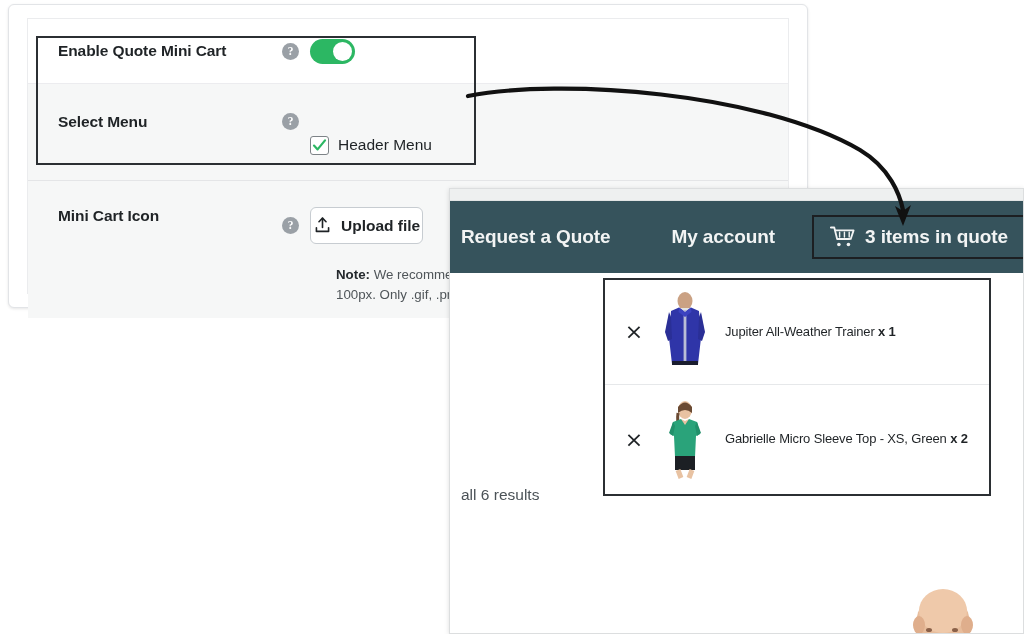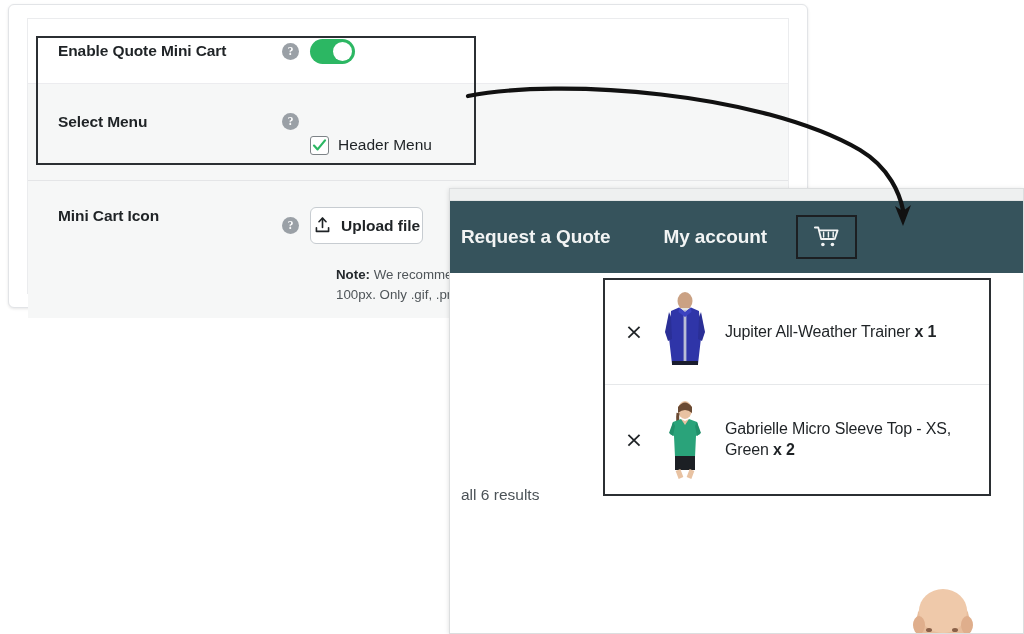--- a/index.html
+++ b/index.html
@@ -165,21 +165,21 @@
     height: 12px;
     background: #eef0f0;
     border-bottom: 1px solid #e2e4e4;
   }
   #store-nav {
     height: 72px;
     background: #36535c;
     display: flex;
     align-items: center;
     padding-left: 11px;
-    gap: 4px;
+    gap: 12px;
     position: relative;
   }
   .nav-link {
     font-size: 19px;
     font-weight: 700;
     color: #f2f4f4;
     white-space: nowrap;
     letter-spacing: -0.1px;
   }
   #nav-request { margin-right: 49px; }
@@ -247,21 +247,21 @@
   .thumb {
     width: 52px;
     height: 80px;
     flex: none;
     position: relative;
     overflow: hidden;
     background: #ffffff;
   }
 
   .item-name {
-    font-size: 16px;
+    font-size: 13px;
     line-height: 1.28;
     color: #1f2326;
     letter-spacing: -0.15px;
   }
   .item-name b { font-weight: 700; }
 
   #cart-footer {
     border-top: 1px solid #e6e8ea;
     padding: 22px 22px 26px 22px;
   }
@@ -348,20 +348,21 @@
     <span class="nav-link" id="nav-request">Request a Quote</span>
     <span class="nav-link" id="nav-account">My account</span>
     <div id="cart-pill">
       <svg width="25" height="22" viewBox="0 0 26 23">
         <path d="M0.8 1.6 H4.4 L7.4 13.6 H20.2" stroke="#f2f4f4" stroke-width="1.9" fill="none" stroke-linecap="round" stroke-linejoin="round"></path>
         <path d="M5.6 4.6 H24.6 L21.6 13.6" stroke="#f2f4f4" stroke-width="1.9" fill="none" stroke-linecap="round" stroke-linejoin="round"></path>
         <path d="M10 6.6 V11.6 M15 6.6 V11.6 M20 6.6 V11.6" stroke="#f2f4f4" stroke-width="1.5" stroke-linecap="round"></path>
         <circle cx="9.2" cy="19.4" r="1.9" fill="#f2f4f4"></circle>
         <circle cx="19.2" cy="19.4" r="1.9" fill="#f2f4f4"></circle>
       </svg>
+      <span class="nav-link">3 items in quote</span>
     </div>
   </div>
 
   <div id="results-text">all 6 results</div>
 
   <div id="model-peek">
     <svg width="88" height="66" viewBox="0 0 88 66">
       <ellipse cx="44" cy="44" rx="27" ry="33" fill="#e8bd9c"></ellipse>
       <ellipse cx="44" cy="30" rx="24" ry="22" fill="#efc9aa"></ellipse>
       <ellipse cx="20" cy="44" rx="6" ry="9" fill="#dfae8c"></ellipse>

